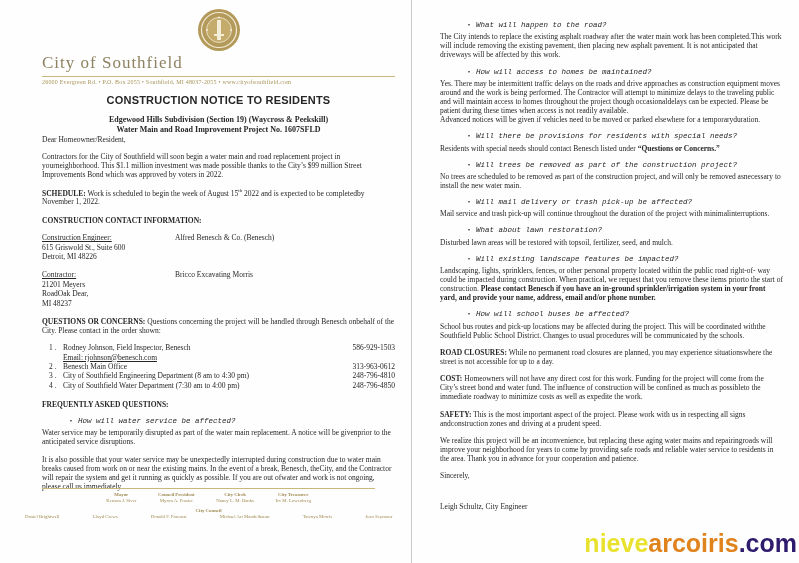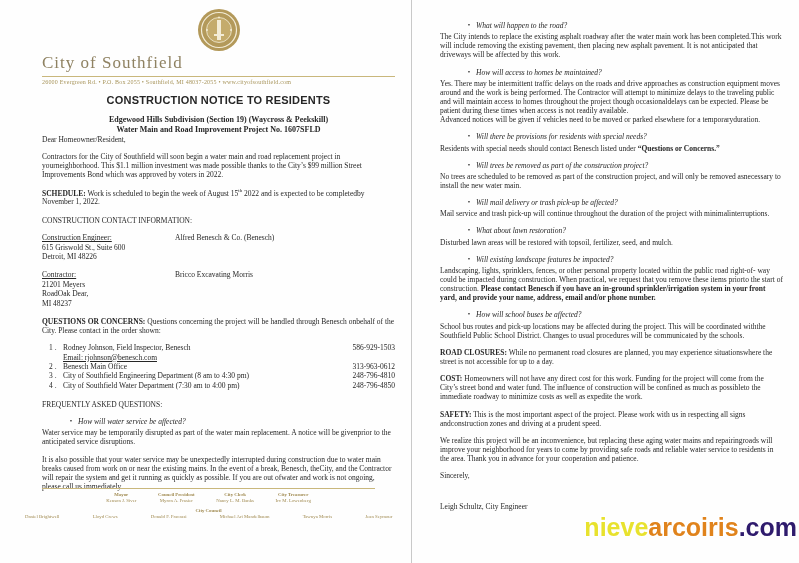--- a/index.html
+++ b/index.html
@@ -19,55 +19,55 @@
   .gold-rule { border:none; border-top:1px solid #c9b77c; margin:3px 0 2px 0; }
   .addr-line { font-size:6px; color:#a8955c; letter-spacing:.2px; }
 
   .title { font-family:"Liberation Sans", sans-serif; font-weight:bold; font-size:11px;
            text-align:center; margin:9px 0 9px 0; letter-spacing:.2px; }
   .subtitle { font-weight:bold; font-size:8px; text-align:center; line-height:1.25; }
 
   
   .bodytext { font-size:7.5px; line-height:1.22; margin:0 0 8px 0; }
   .salutation { margin-top:0; }
-  .heading { font-weight:normal; font-size:7.5px; margin:10px 0 8px 0; }
+  .heading { font-weight:bold; font-size:7.5px; margin:10px 0 8px 0; }
   sup { font-size:5px; }
 
   .cblock { margin:0 0 9px 0; font-size:7.5px; line-height:1.25; }
   .crow { display:flex; }
   .ulabel { text-decoration:underline; width:133px; flex:none; }
   .cname { font-weight:normal; }
 
   .contact-row { display:flex; font-size:7.5px; line-height:1.25; }
   .cnum { width:21px; flex:none; padding-left:7px; box-sizing:border-box; }
   .cnamecol { width:262px; flex:none; }
   .cphone { margin-left:auto; }
   .cemail { text-decoration:underline; }
   .contact-list { margin-bottom:10px; }
 
   .qline { display:flex; font-size:7.5px; line-height:1.22; margin:0 0 2px 0; }
   .bdot { width:14px; text-align:center; flex:none; margin-left:22px; font-size:7px; }
-  .q { font-style:italic; }
+  .q { font-style:italic;font-family:Liberation Mono, monospace; }
   .ans { font-size:7.5px; line-height:1.22; margin:0 0 8px 0; }
   .ans .block2 { display:block; }
   .abold { font-weight:bold; }
 
   
   .p1-footer { position:absolute; left:20px; right:14px; bottom:40px; color:#a08a50; }
   .footer-rule { border:none; border-top:1px solid #c9b77c; margin:0 22px 3px 22px; }
   .officials { display:flex; justify-content:center; gap:27px; text-align:center;
                font-size:6px; transform:scale(.8); transform-origin:top center; line-height:1.2; }
   .off-title { font-weight:bold; }
   .council-wrap { text-align:center; font-size:6px; transform:scale(.8);
                   transform-origin:top center; width:125%; margin-left:-12.5%; line-height:1.2; }
   .council-title { font-weight:bold; margin-top:1px; }
   .council-row { display:flex; justify-content:space-between; margin-top:1px; padding:0 6px; }
 
   
-  .watermark { position:absolute; right:2px; bottom:21px;
+  .watermark { position:absolute; right:2px; bottom:5px;
                font-family:"Liberation Sans", sans-serif; font-weight:bold; font-size:25px;
                text-shadow:1px 1px 0 #fff,-1px -1px 0 #fff,1px -1px 0 #fff,-1px 1px 0 #fff,0 0 2px #fff;margin-top:29px; }
   .wm1 { color:#e8e22e; }
   .wm2 { color:#e0831c; }
   .wm3 { color:#2f1b6d; }
 </style>
 </head>
 <body>
 
 <div class="doc">

